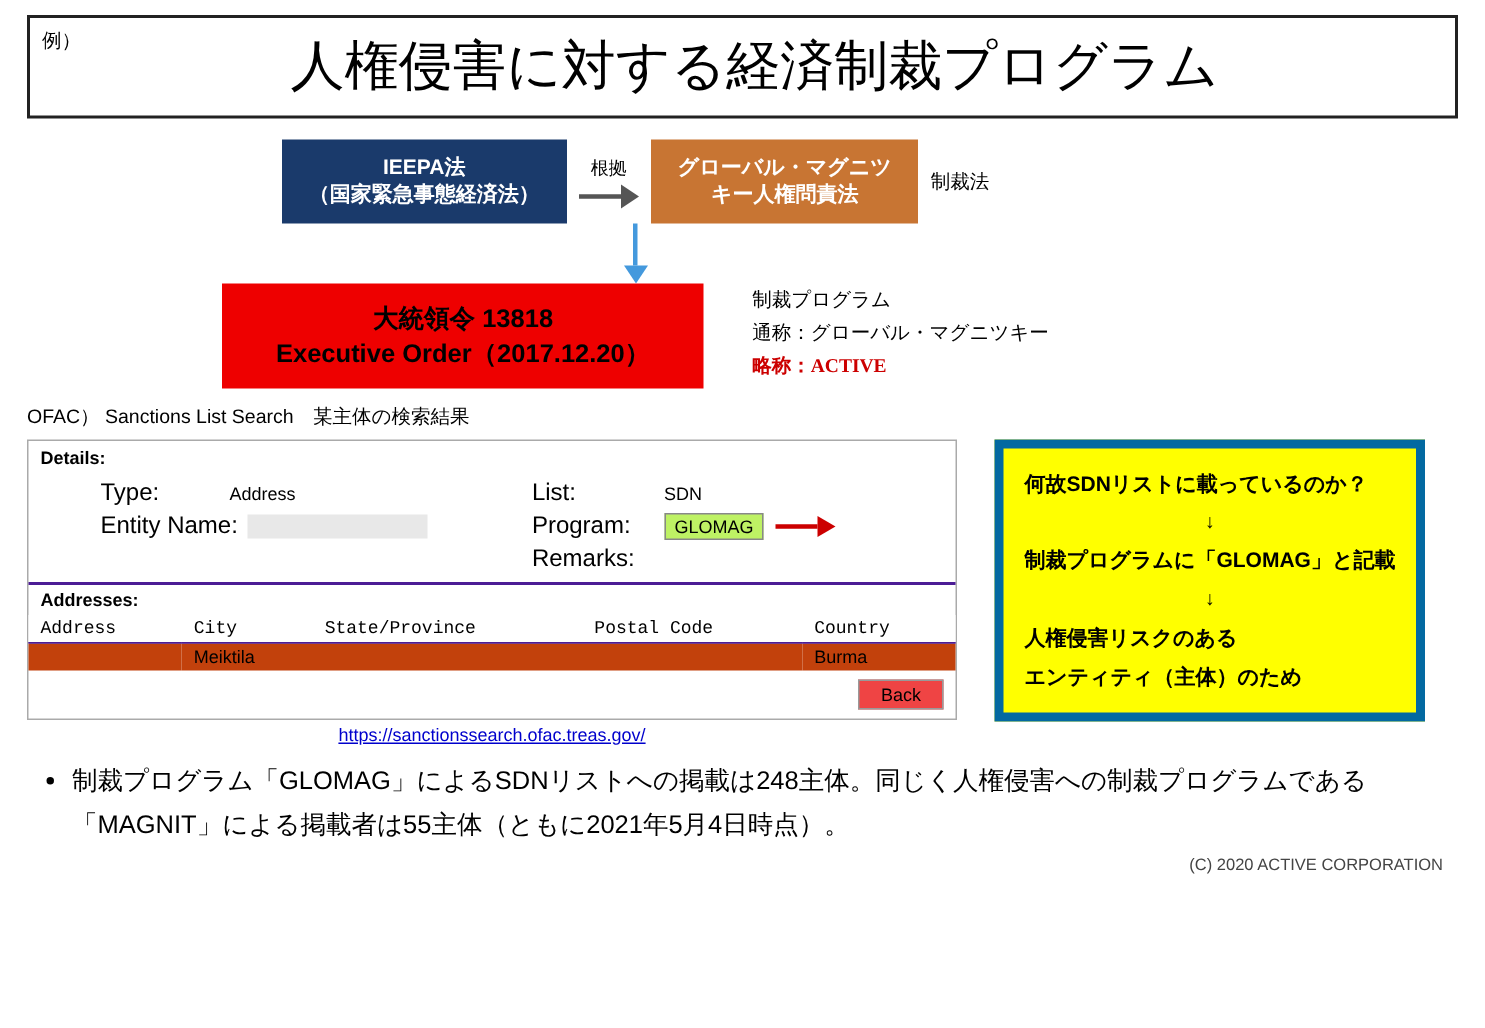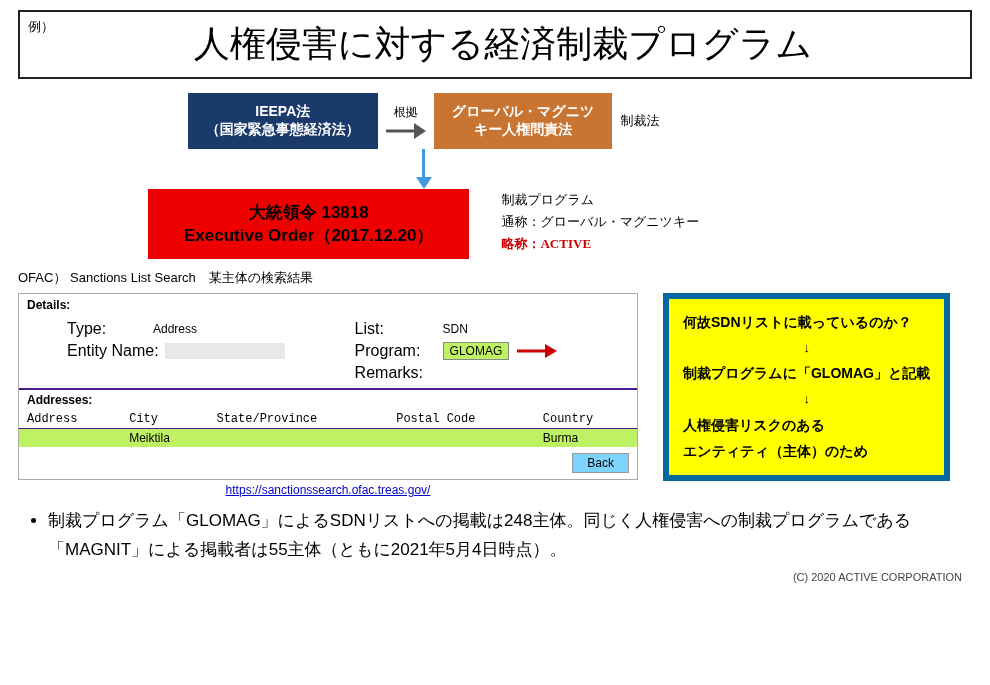--- a/index.html
+++ b/index.html
@@ -198,29 +198,29 @@
     .addr-table th {
       border-bottom: 1px solid #4c1d95;
       padding: 2px 8px;
       text-align: left;
       font-weight: normal;
       background: #fff;
       font-family: Liberation Mono, monospace;
     }
     .addr-table td {
       padding: 2px 8px;
-      background: #bef264;
+      background: #c2410c;
     }
     .back-btn-row {
       display: flex;
       justify-content: flex-end;
       padding: 6px 8px 6px 8px;
     }
     .back-btn {
-      background: #7dd3fc;
+      background: #ef4444;
       border: 1px solid #999;
       padding: 2px 14px;
       font-size: 12px;
       cursor: pointer;
     }
     
     .callout-yellow {
       background: #ffff00;
       border: 6px solid #0369a1;
       padding: 10px 14px;

